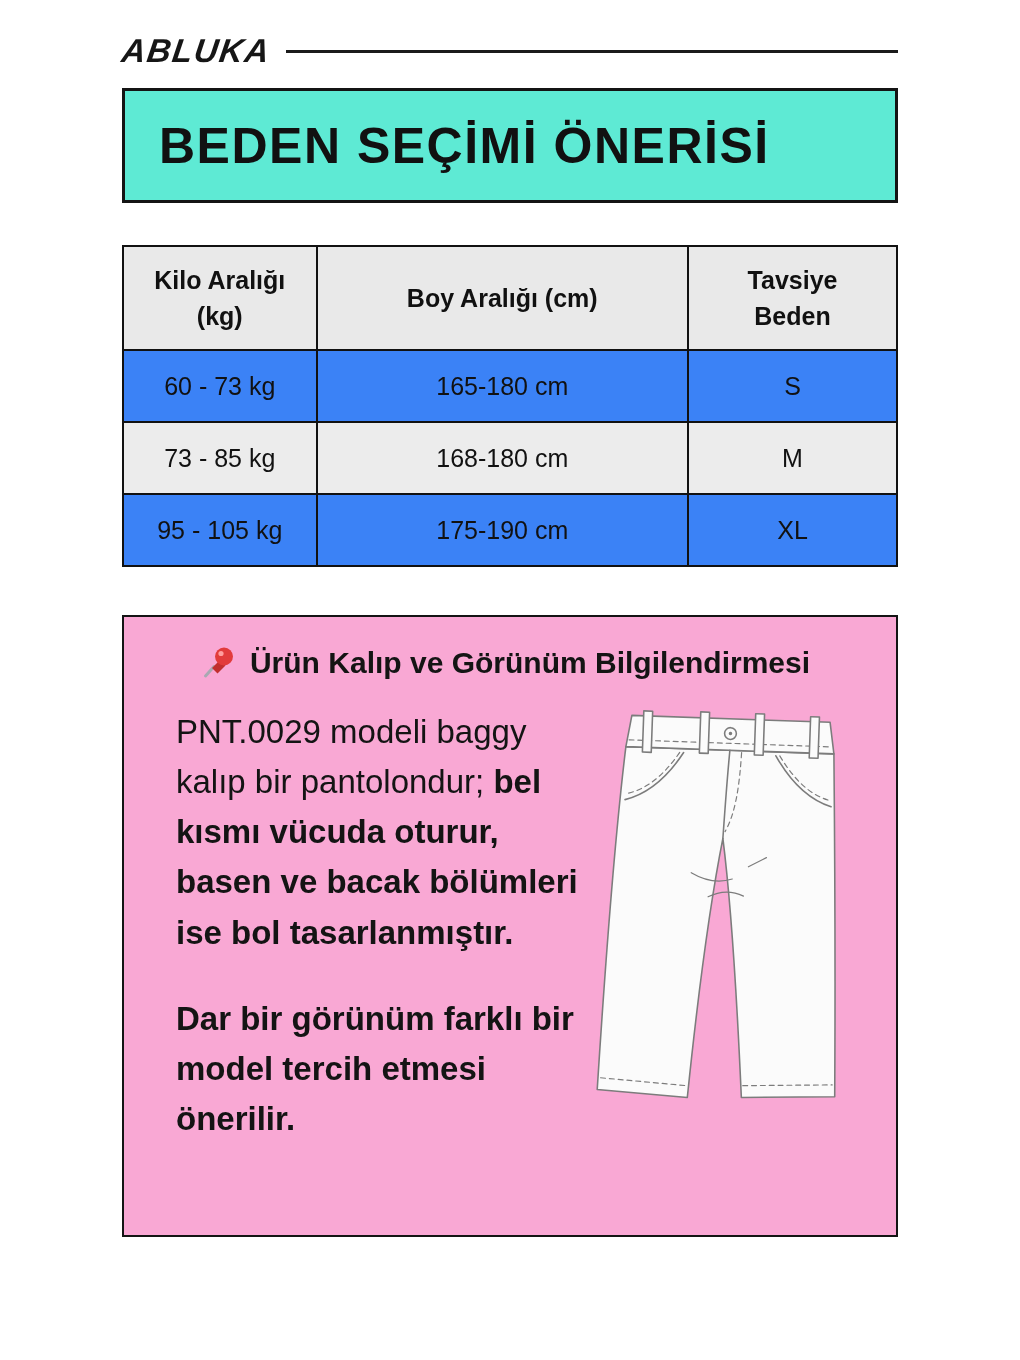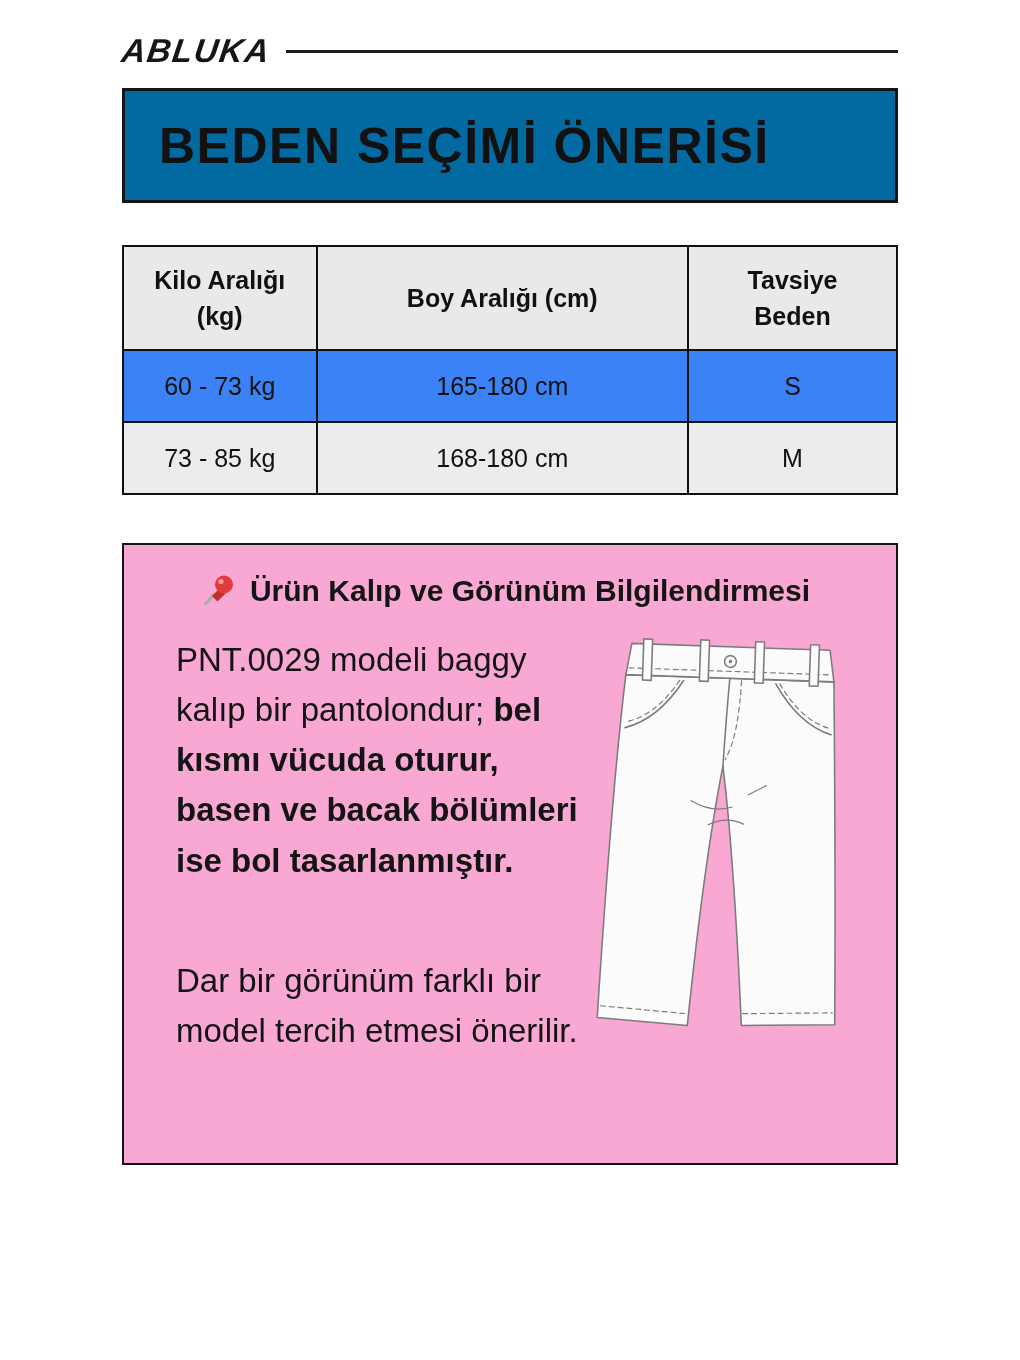--- a/index.html
+++ b/index.html
@@ -26,21 +26,21 @@
     transform: skewX(-8deg);
     white-space: nowrap;
   }
   .brand-line { flex: 1; height: 3px; background: #1b1b1b; }
 
   
   .title-box {
     margin-top: 16px;
     border: 3px solid #141414;
     padding: 28px 34px 26px 34px;
-    background: #0369a1;
+    background: #5eead4;
   }
   .page-title {
     font-size: 50px;
     font-weight: 700;
     letter-spacing: 1.5px;
     color: #111111;
     line-height: 1.1;
   }
   .page-subtitle {
     font-size: 25px;
@@ -99,21 +99,21 @@
   .pin-icon { flex: 0 0 auto; width: 36px; height: 36px; }
   .info-body { display: flex; margin-top: 20px; align-items: flex-start; }
   .info-text {
     width: 455px;
     padding: 6px 0 0 26px;
     font-size: 33px;
     line-height: 1.52;
     color: #141414;
   }
   .info-text .seg-bold { font-weight: 700; }
-  .info-p2 { margin-top: 70px; }
+  .info-p2 { margin-top: 36px; font-weight: bold; }
   .pants-figure {
     flex: 1;
     display: flex;
     justify-content: center;
     align-items: flex-start;
     padding-top: 2px;
   }
   .pants-figure svg { width: 272px; height: 432px; }
 </style>
 </head>
@@ -141,20 +141,25 @@
     <tbody>
       <tr>
         <td>60 - 73 kg</td>
         <td>165-180 cm</td>
         <td>S</td>
       </tr>
       <tr>
         <td>73 - 85 kg</td>
         <td>168-180 cm</td>
         <td>M</td>
+      </tr>
+      <tr>
+        <td>95 - 105 kg</td>
+        <td>175-190 cm</td>
+        <td>XL</td>
       </tr>
     </tbody>
   </table>
 
   <div class="info-box">
 
     <div class="info-heading">
       <span class="pin-icon">
         <svg viewBox="0 0 36 36" width="36" height="36" aria-hidden="true">
           <path d="M5.5 31 L14 21.5" stroke="#a9a9b2" stroke-width="3" stroke-linecap="round" fill="none"></path>

